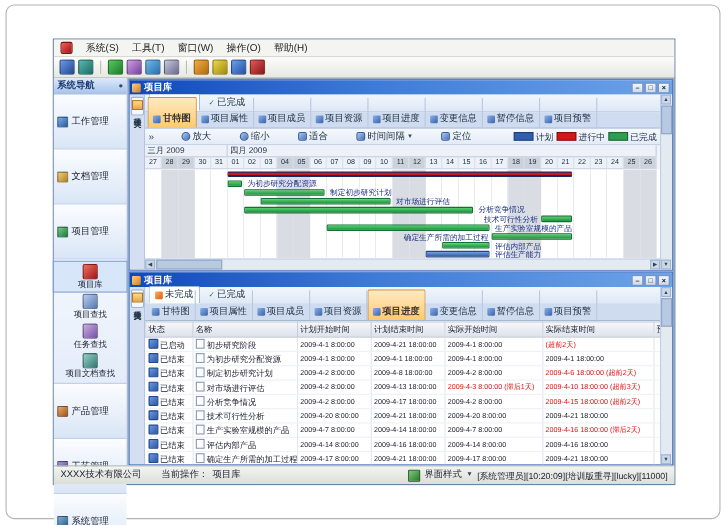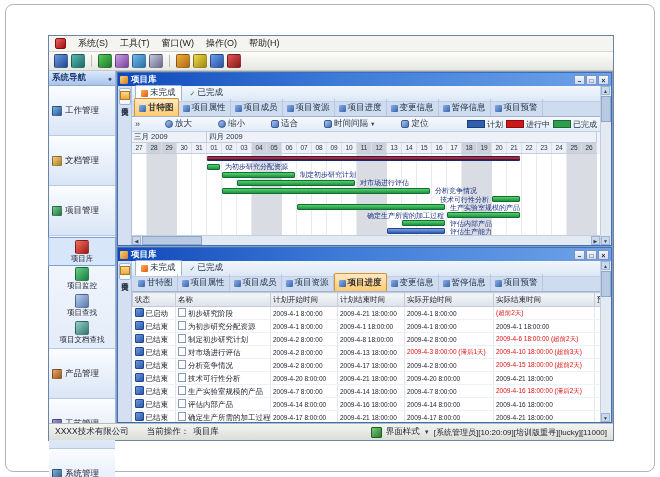--- a/index.html
+++ b/index.html
@@ -63,21 +63,21 @@
   .cmain{flex:1;display:flex;flex-direction:column;min-width:0;}
   .stabs{height:14px;flex:none;display:flex;align-items:flex-end;gap:2px;
     background:linear-gradient(#f2f6fc,#dde8f6);padding:1px 3px 0;border-bottom:1px solid #c0cfe6;}
   .stab{display:flex;align-items:center;gap:2px;font-size:8.5px;padding:1px 5px;color:#234;
     border:1px solid transparent;}
   .stab.on{background:#fdfefe;border-color:#9fb4d4;border-bottom-color:#fdfefe;border-radius:2px 2px 0 0;}
   .stab-ic{width:7px;height:7px;border-radius:1px;background:linear-gradient(135deg,#ffb050,#e05818);}
   .chk{color:#1e8a3c;font-size:7px;font-weight:bold;line-height:7px;}
   .tabs{height:14px;flex:none;display:flex;align-items:flex-end;background:#cfdcf0;padding:0 2px;
     border-bottom:1px solid #9fb4d4;}
-  .tab{display:flex;align-items:center;gap:2px;font-size:8.5px;padding:3px 4px 2px;color:#234;
+  .tab{display:flex;align-items:center;gap:2px;font-size:8.5px;padding:13px 4px 2px;color:#234;
     border-right:1px solid #b8c8e0;white-space:nowrap;}
   .tab.on{background:linear-gradient(#ffe9c2,#ffca6e);border:1px solid #d89030;border-bottom:none;
     border-radius:2px 2px 0 0;font-weight:bold;color:#333;}
   .tab-ic{width:7px;height:7px;background:linear-gradient(135deg,#8ab0e8,#3a62a8);border-radius:1px;flex:none;}
   
   .gtoolbar{height:14px;flex:none;display:flex;align-items:center;gap:5px;
     background:linear-gradient(#f6f9fd,#e2ebf7);border-bottom:1px solid #c0cfe6;padding:0 3px;font-size:8.5px;}
   .chev{color:#345;font-size:9px;}
   .gtool{display:flex;align-items:center;gap:2px;color:#234;white-space:nowrap;margin-left:20px;}
   .gtool-ic{width:8px;height:8px;border-radius:2px;background:linear-gradient(135deg,#a8c8f0,#4870b8);
@@ -188,26 +188,26 @@
             <div class="sb-group">
               <span class="sb-gicon" style="background: linear-gradient(135deg, rgb(120, 200, 144), rgb(31, 122, 64));"></span>
               <span>项目管理</span>
             </div>
             <div class="sb-panel">
               <div class="sb-item sel">
                 <span class="sb-iicon" style="background: linear-gradient(135deg, rgb(240, 112, 96), rgb(160, 24, 24));"></span>
                 <div class="sb-ilabel">项目库</div>
               </div>
               <div class="sb-item">
-                <span class="sb-iicon" style="background: linear-gradient(135deg, rgb(104, 208, 136), rgb(24, 128, 64));"></span>
-                <div class="sb-ilabel">项目监控</div>
-              </div>
-              <div class="sb-item">
                 <span class="sb-iicon" style="background: linear-gradient(135deg, rgb(184, 208, 240), rgb(88, 120, 176));"></span>
                 <div class="sb-ilabel">项目查找</div>
+              </div>
+              <div class="sb-item">
+                <span class="sb-iicon" style="background: linear-gradient(135deg, rgb(200, 176, 224), rgb(120, 80, 168));"></span>
+                <div class="sb-ilabel">任务查找</div>
               </div>
               <div class="sb-item">
                 <span class="sb-iicon" style="background: linear-gradient(135deg, rgb(152, 208, 200), rgb(48, 120, 112));"></span>
                 <div class="sb-ilabel">项目文档查找</div>
               </div>
             </div>
             <div class="sb-group">
               <span class="sb-gicon" style="background: linear-gradient(135deg, rgb(232, 168, 112), rgb(160, 88, 24));"></span>
               <span>产品管理</span>
             </div>

